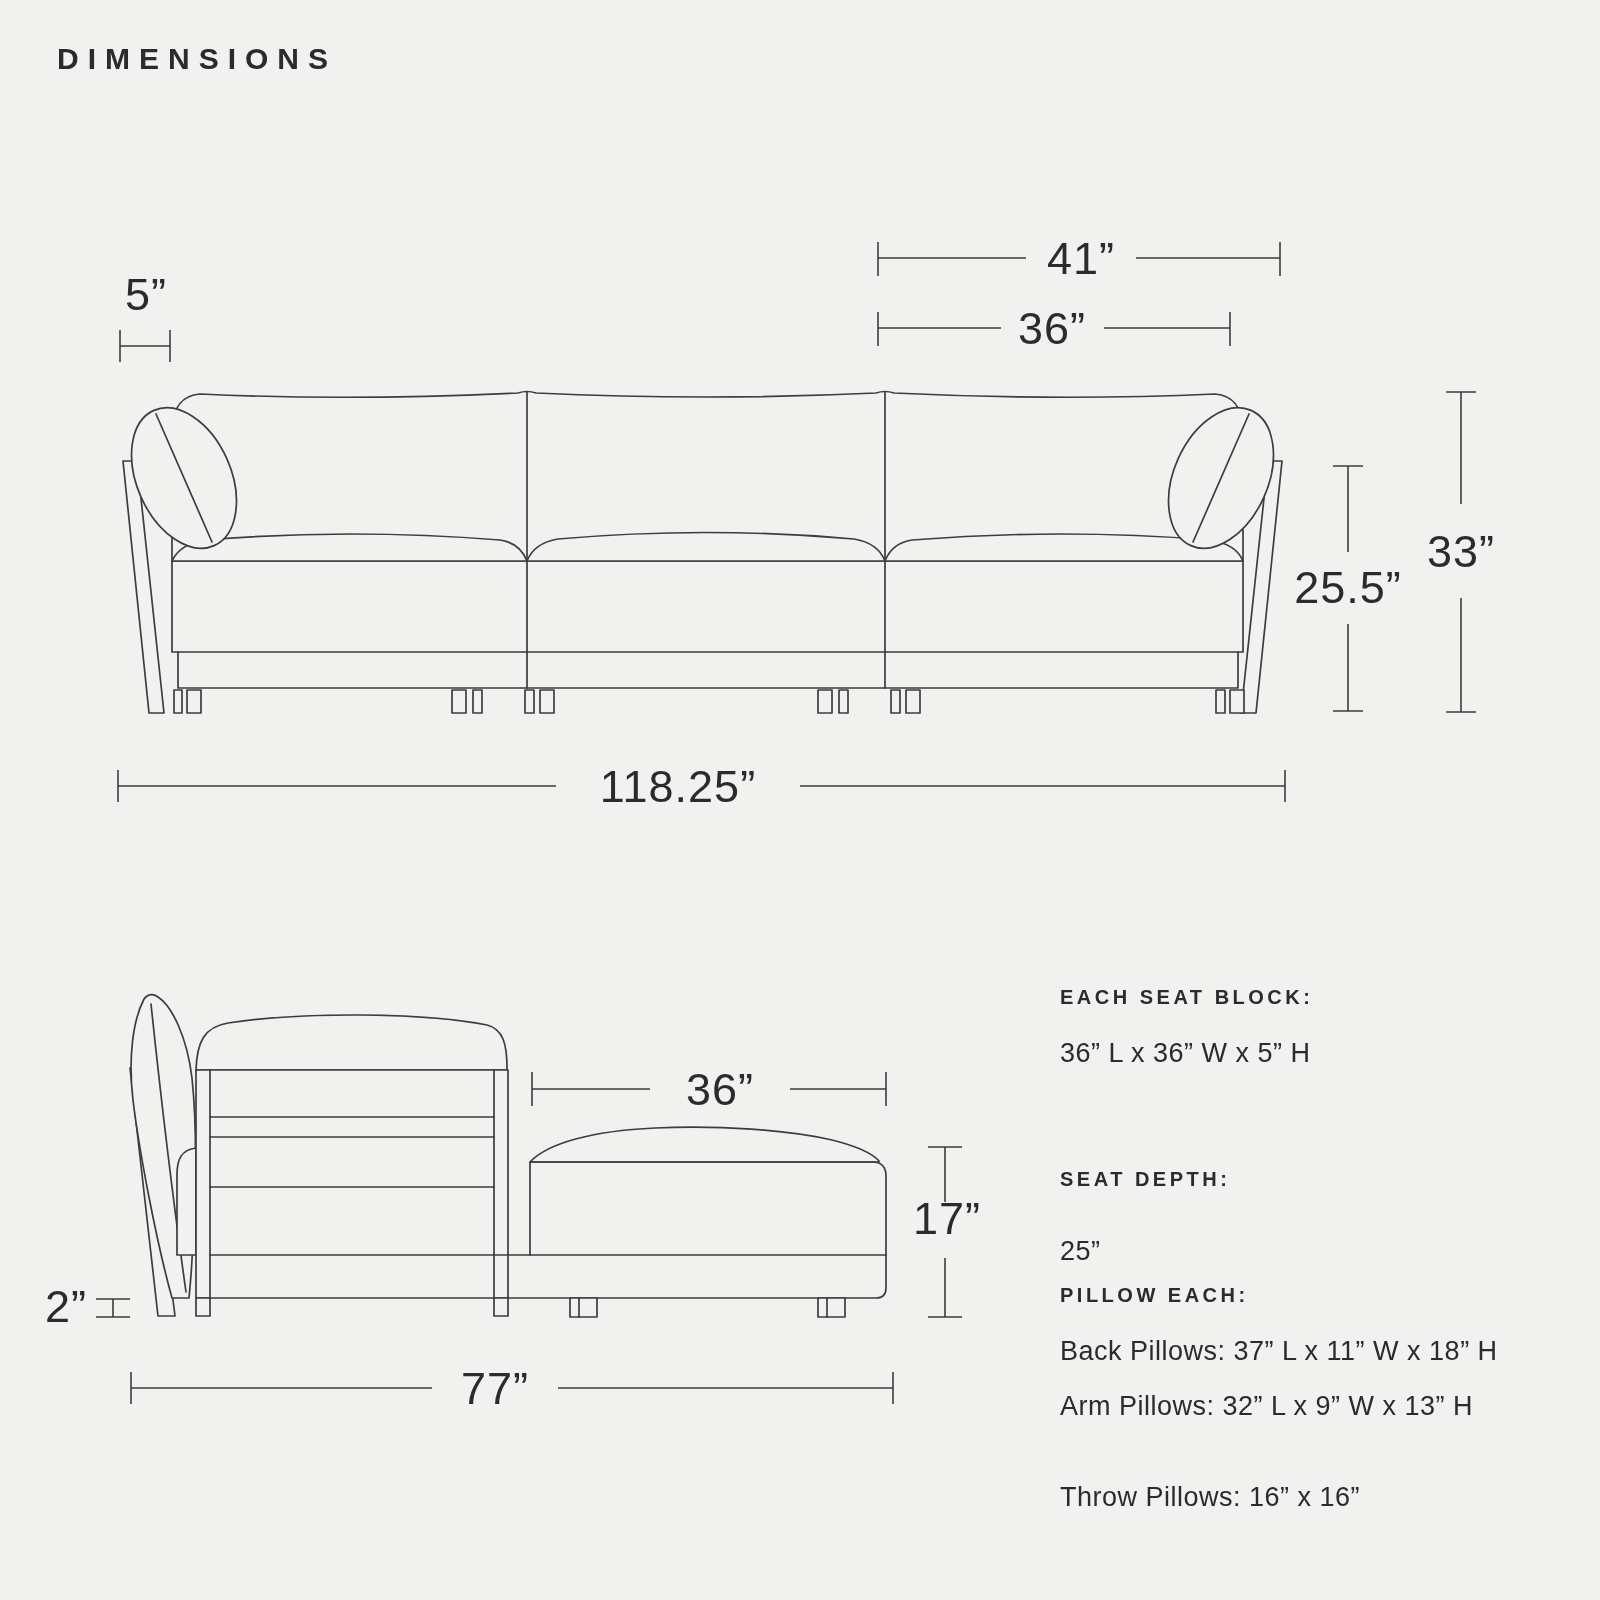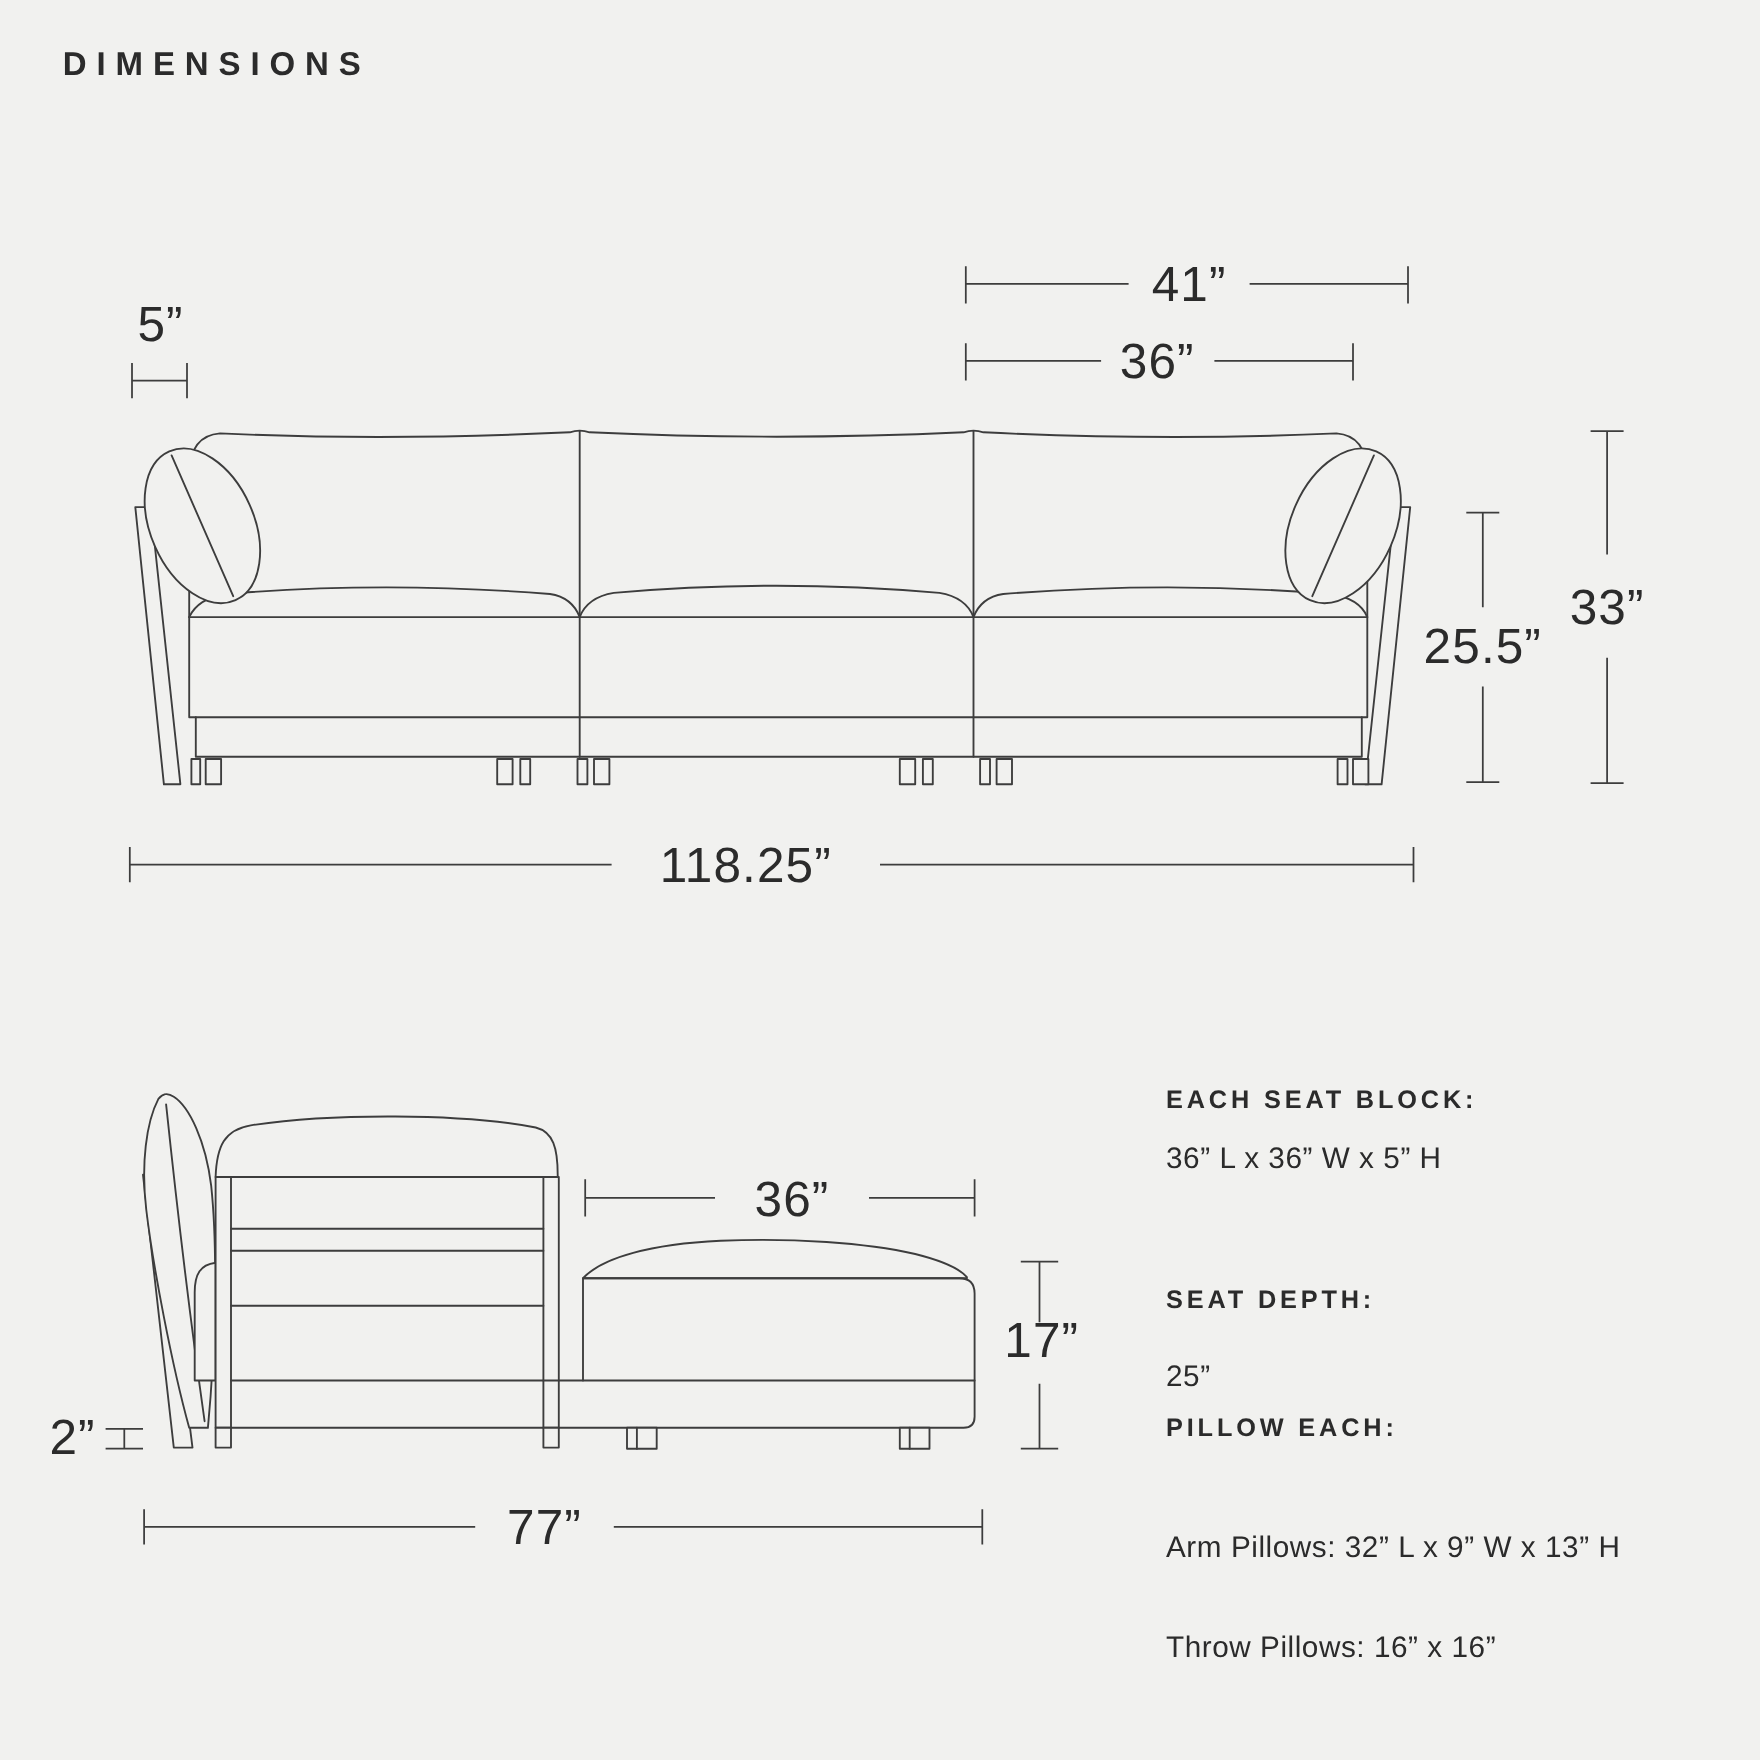--- a/index.html
+++ b/index.html
@@ -18,21 +18,21 @@
     fill:#2b2b2b;
     font-weight:300;
   }
   .dim-label{font-size:45px;letter-spacing:1px;}
   .page-title{
     position:absolute;left:57px;top:42px;
     font-size:30px;font-weight:bold;letter-spacing:9px;
     color:#2b2b2b;
   }
   .spec{position:absolute;left:1060px;white-space:nowrap;}
-  .spec-head{font-size:23px;font-weight:bold;letter-spacing:3.5px;}
+  .spec-head{font-size:20px;font-weight:bold;letter-spacing:3.5px;}
   .spec-val{font-size:27px;font-weight:300;letter-spacing:0.5px;}
 </style>
 </head>
 <body>
 
 <div class="stage">
 
   <div class="page-title">DIMENSIONS</div>
 
   <svg width="1600" height="1600" viewBox="0 0 1600 1600">
@@ -161,16 +161,17 @@
     <text class="dim-label" x="495" y="1404" text-anchor="middle">77”</text>
   </svg>
 
   <div class="spec spec-head" style="top:986px">EACH SEAT BLOCK:</div>
   <div class="spec spec-val" style="top:1038px">36” L x 36” W x 5” H</div>
 
   <div class="spec spec-head" style="top:1168px">SEAT DEPTH:</div>
   <div class="spec spec-val" style="top:1236px">25”</div>
 
   <div class="spec spec-head" style="top:1284px">PILLOW EACH:</div>
+  <div class="spec spec-val" style="top:1336px">Back Pillows: 37” L x 11” W x 18” H</div>
   <div class="spec spec-val" style="top:1391px">Arm Pillows: 32” L x 9” W x 13” H</div>
   <div class="spec spec-val" style="top:1482px">Throw Pillows: 16” x 16”</div>
 
 </div>
 
 </body></html>

